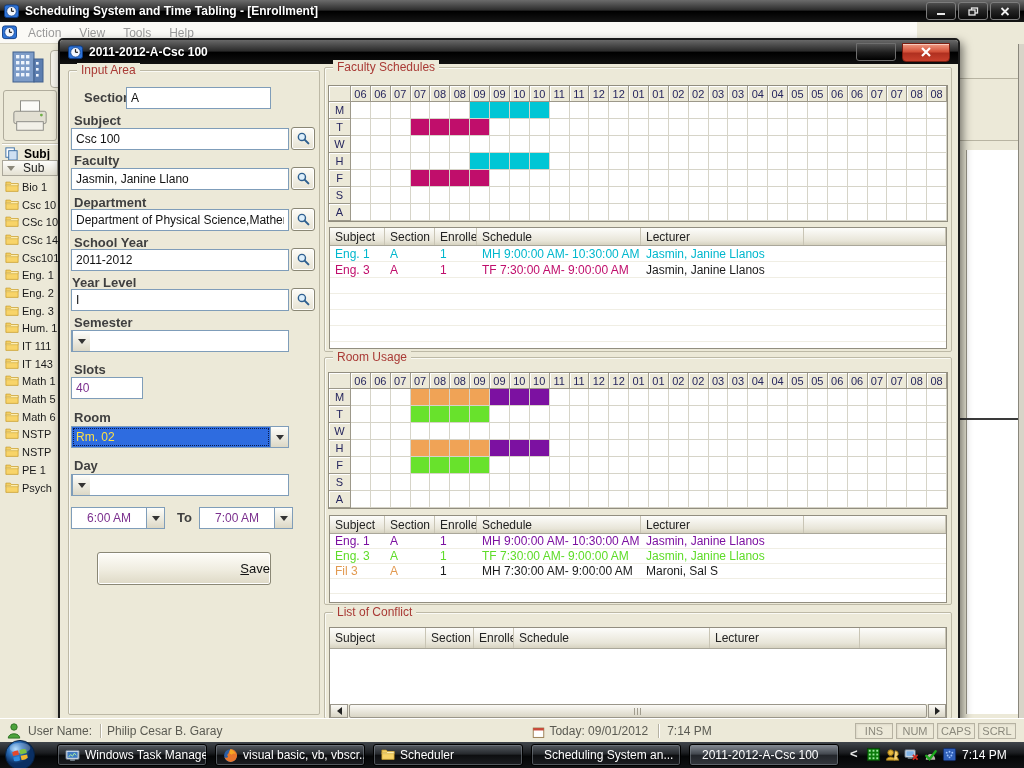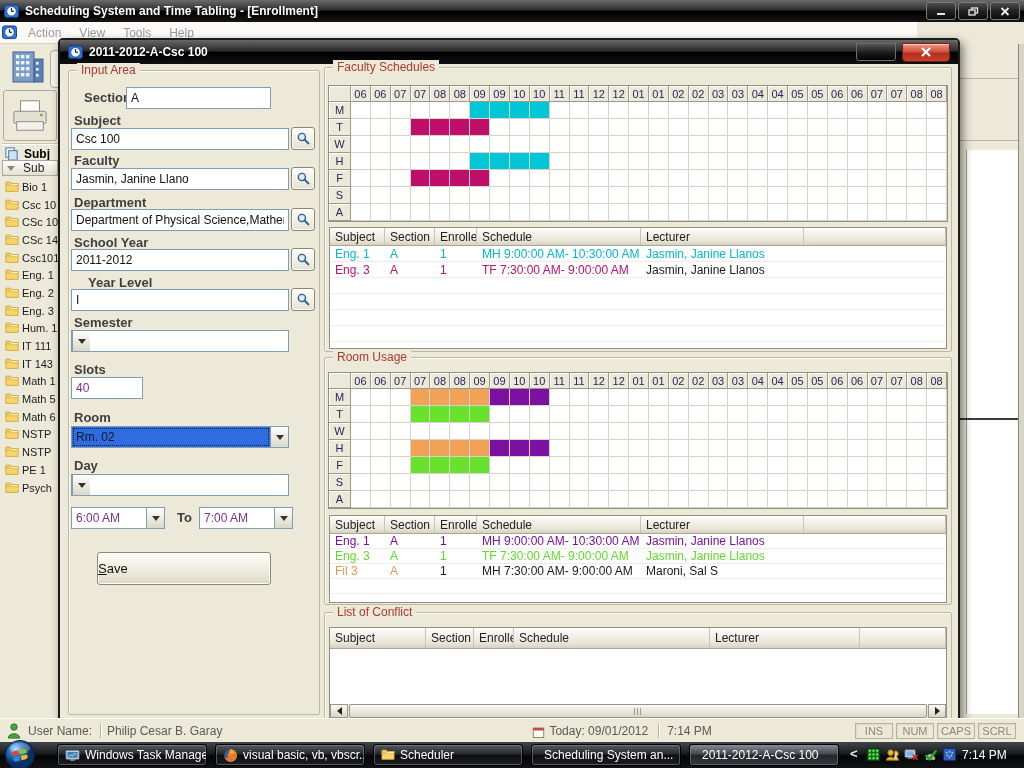--- a/index.html
+++ b/index.html
@@ -49,26 +49,26 @@
   .glegend{position:absolute;top:-8px;left:8px;background:#ece9d8;padding:0 4px;font-size:12px;color:#a93a35;}
 
   .flabel{font-weight:bold;font-size:13px;color:#3f3f3f;white-space:nowrap;}
   .tbox{background:#fff;border:1px solid #7f9db9;font-size:12px;font-family:inherit;color:#111;
         padding:0 4px;box-sizing:border-box;outline:none;}
   .combo{display:flex;background:#fff;border:1px solid #7f9db9;box-sizing:border-box;}
   .combo-text{flex:1;display:flex;align-items:center;padding:0 4px;font-size:12px;white-space:nowrap;overflow:hidden;}
   .combo-btn{width:17px;background:linear-gradient(#fefefb,#dcd8c6);border-left:1px solid #7f9db9;
              display:flex;align-items:center;justify-content:center;}
   .combo-btn i{width:0;height:0;border-left:4px solid transparent;border-right:4px solid transparent;border-top:5px solid #333;}
-  .combo-blue .combo-text{background:#2e6ce0;color:#0f172a;outline:1px dotted #0a1c4a;outline-offset:-2px;text-align:right;}
-  .time-text{color:#7b2f8e;}
+  .combo-blue .combo-text{background:#2e6ce0;color:#fde047;outline:1px dotted #0a1c4a;outline-offset:-2px;text-align:right;}
+  .time-text{color:#7b2f8e;margin-left:11px;}
   .magbtn{width:24px;height:23px;border:1px solid #8a8775;border-radius:3px;
           background:linear-gradient(#fefdf9,#e6e2d2);display:flex;align-items:center;justify-content:center;box-shadow:inset 0 0 0 1px #fff;}
   .btn-save{border:1px solid #8a8775;border-radius:3px;background:linear-gradient(#fefdf9,#efecdf 55%,#ded9c6);
-            display:flex;align-items:center;justify-content:flex-start;font-size:13px;color:#111;box-shadow:inset 0 0 0 1px #fff;}
+            display:flex;align-items:center;justify-content:flex-end;font-size:13px;color:#111;box-shadow:inset 0 0 0 1px #fff;}
 
   
   .tgrid{display:grid;background:#fff;border:1px solid #928e80;}
   .gh{background:#ece9d8;border-right:1px solid #9c988a;border-bottom:1px solid #9c988a;
       box-shadow:inset 1px 1px 0 #fff;color:#26265e;font-size:11px;display:flex;align-items:center;justify-content:center;overflow:hidden;}
   .gc{border-right:1px solid #d6d4c8;border-bottom:1px solid #d6d4c8;background:#fff;}
 
   
   .lv{background:#fff;border:1px solid #928e80;display:flex;flex-direction:column;overflow:hidden;}
   .lv-head{display:grid;background:linear-gradient(#fdfdfb,#e8e5d8 75%,#d6d2c0);border-bottom:1px solid #aaa79a;flex:0 0 auto;}
@@ -443,21 +443,21 @@
     <input class="abs tbox" style="left: 11px; top: 209px; width: 218px; height: 22px;" value="2011-2012">
     <span class="abs magbtn" style="left:231px;top:208px;">
         <span>
           <svg viewBox="0 0 16 16" width="15" height="15">
             <circle cx="6.3" cy="6.3" r="3.8" fill="#dceefb" stroke="#2e5f8f" stroke-width="1.5"></circle>
             <line x1="9.2" y1="9.2" x2="13.2" y2="13.2" stroke="#2e5f8f" stroke-width="2.2" stroke-linecap="round"></line>
           </svg>
         </span>
       </span>
 
-    <span class="abs flabel" style="left:28px;top:235px;">Year Level</span>
+    <span class="abs flabel" style="left:12px;top:235px;">Year Level</span>
     <input class="abs tbox" style="left: 11px; top: 249px; width: 218px; height: 22px;" value="I">
     <span class="abs magbtn" style="left:231px;top:248px;">
         <span>
           <svg viewBox="0 0 16 16" width="15" height="15">
             <circle cx="6.3" cy="6.3" r="3.8" fill="#dceefb" stroke="#2e5f8f" stroke-width="1.5"></circle>
             <line x1="9.2" y1="9.2" x2="13.2" y2="13.2" stroke="#2e5f8f" stroke-width="2.2" stroke-linecap="round"></line>
           </svg>
         </span>
       </span>
 

